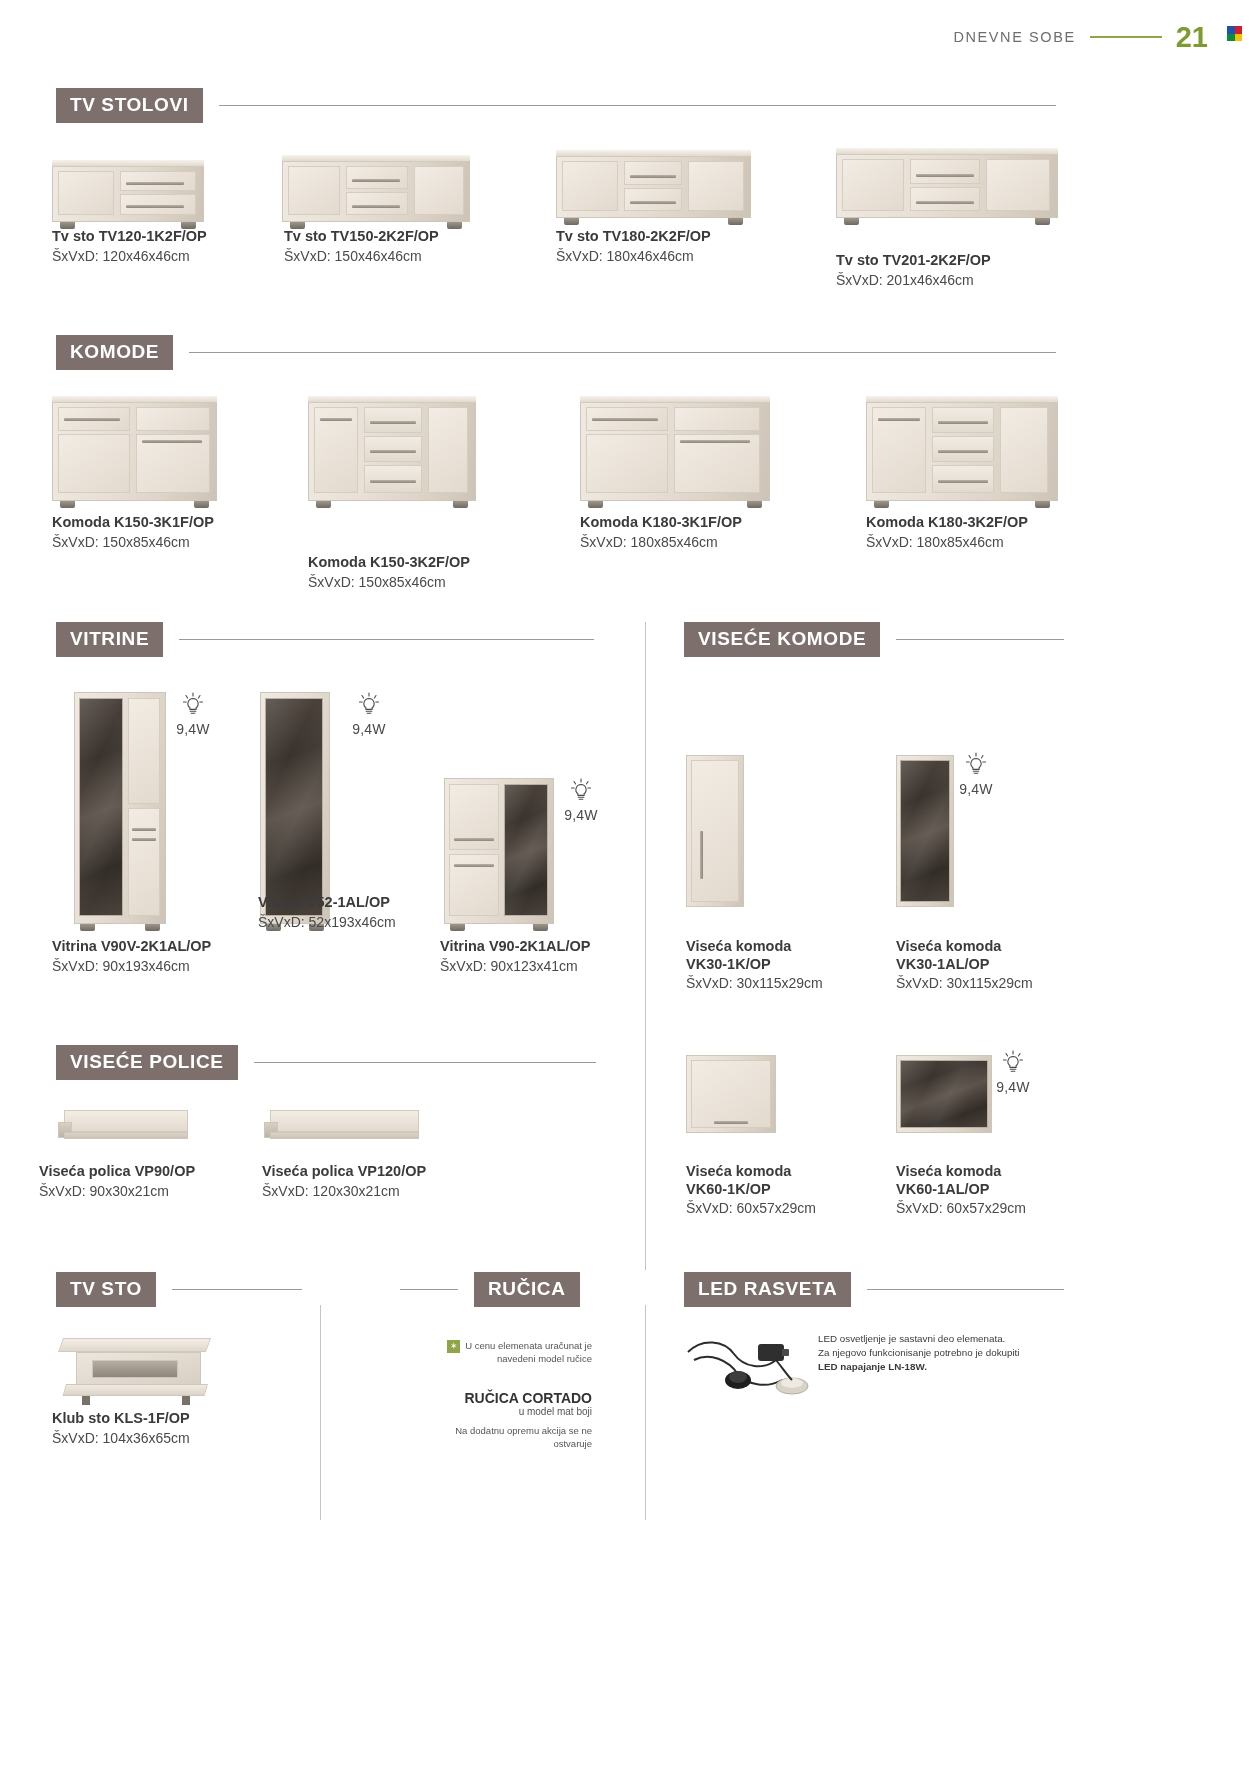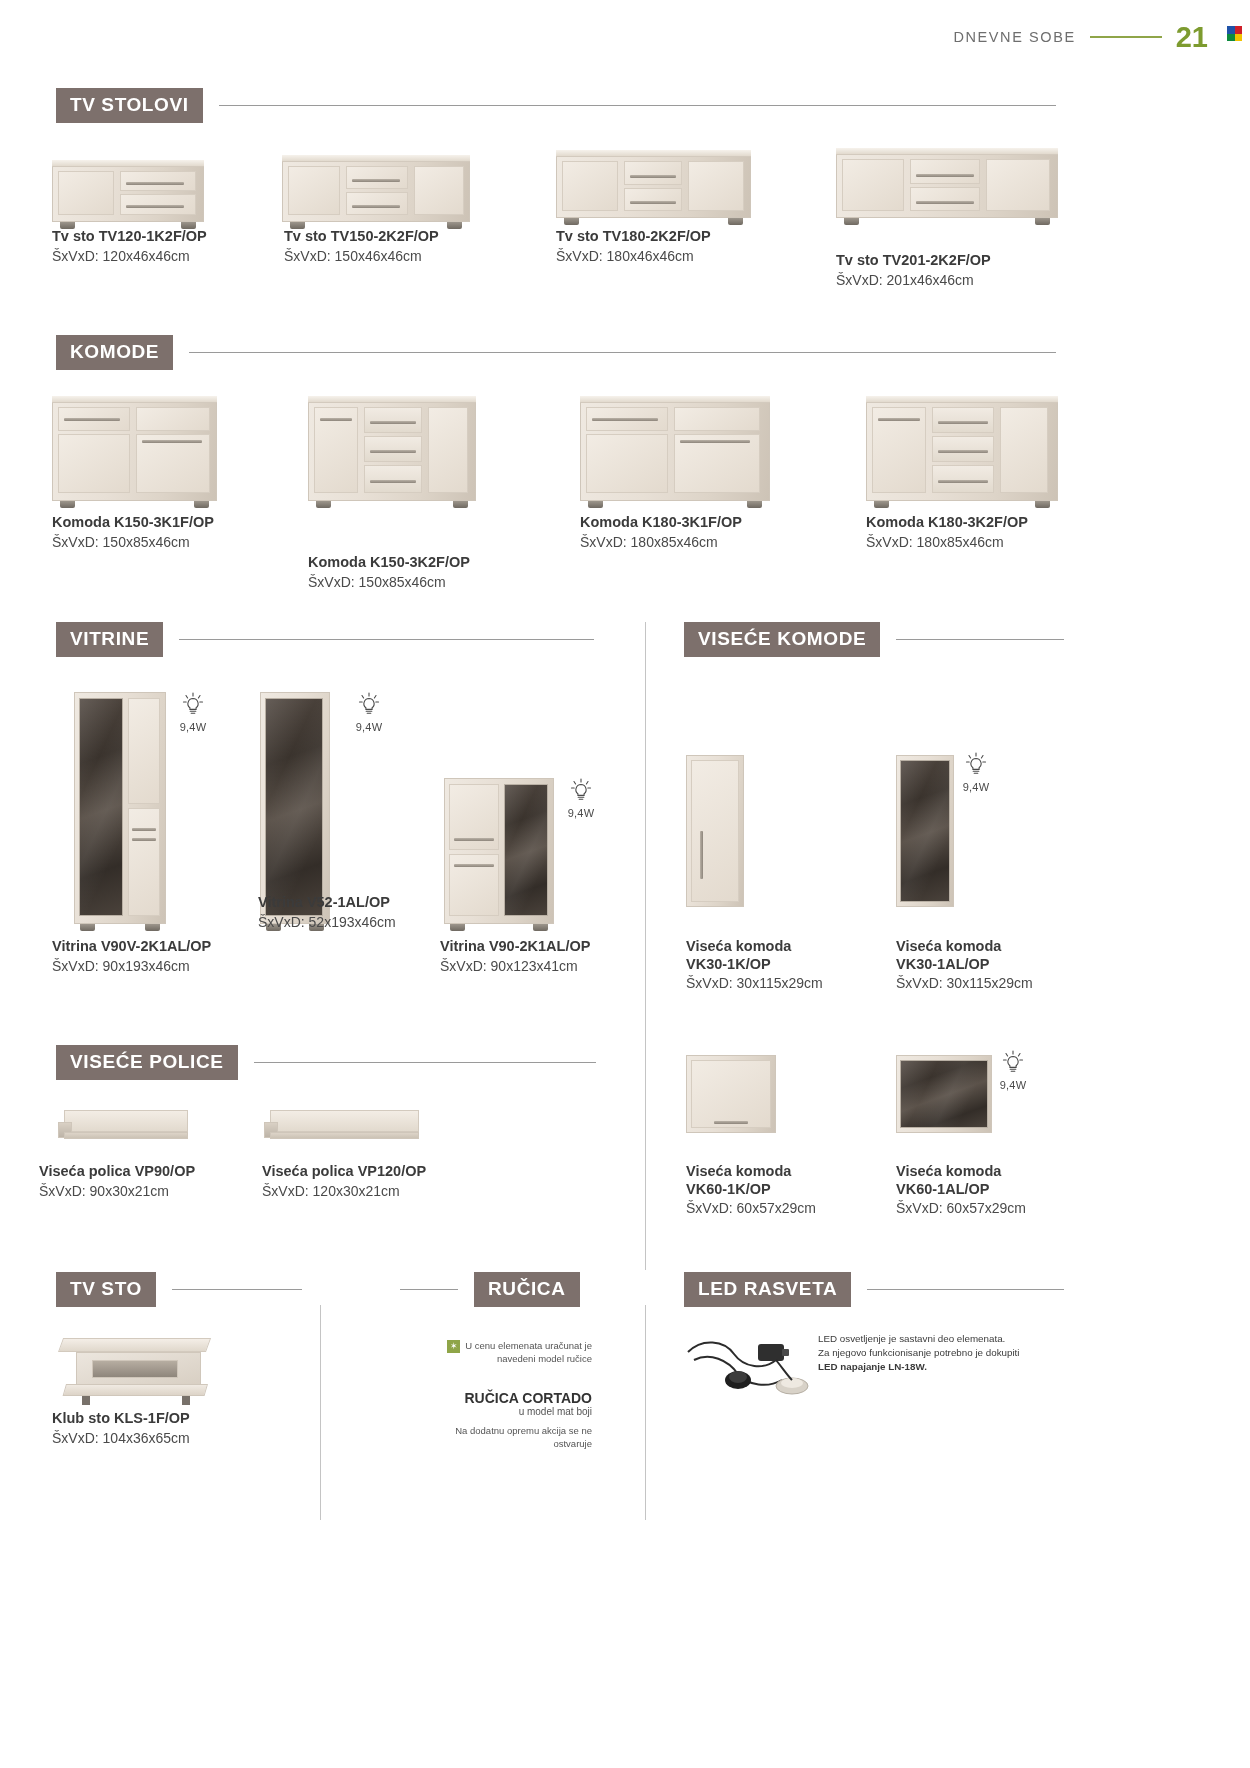--- a/index.html
+++ b/index.html
@@ -93,21 +93,21 @@
     background: linear-gradient(160deg,#4f463f 0%,#3a332d 28%,#5b524a 52%,#332d28 78%,#4a423b 100%);
     border: 1px solid #b9b0a4;
   }
   .glass-sheen {
     position: absolute; inset: 0;
     background: linear-gradient(115deg,rgba(255,255,255,0.13) 0%,rgba(255,255,255,0) 32%,rgba(255,255,255,0.07) 55%,rgba(255,255,255,0) 75%);
   }
 
   
   .led-icon { position: absolute; width: 42px; text-align: center; }
-  .led-watt { font-size: 11px; color: #4a4a4a; margin-top: 1px; letter-spacing: .2px; }
+  .led-watt { font-size: 14px; color: #4a4a4a; margin-top: 1px; letter-spacing: .2px; }
 
   
   .v-divider { position: absolute; width: 1px; background: #c4c4c4; }
 
   
   .note-right { position: absolute; text-align: right; }
   .note-star {
     display: inline-block; width: 13px; height: 13px; background: #8fa548;
     color: #fff; font-size: 9px; line-height: 13px; text-align: center;
     vertical-align: top; margin-right: 5px;

